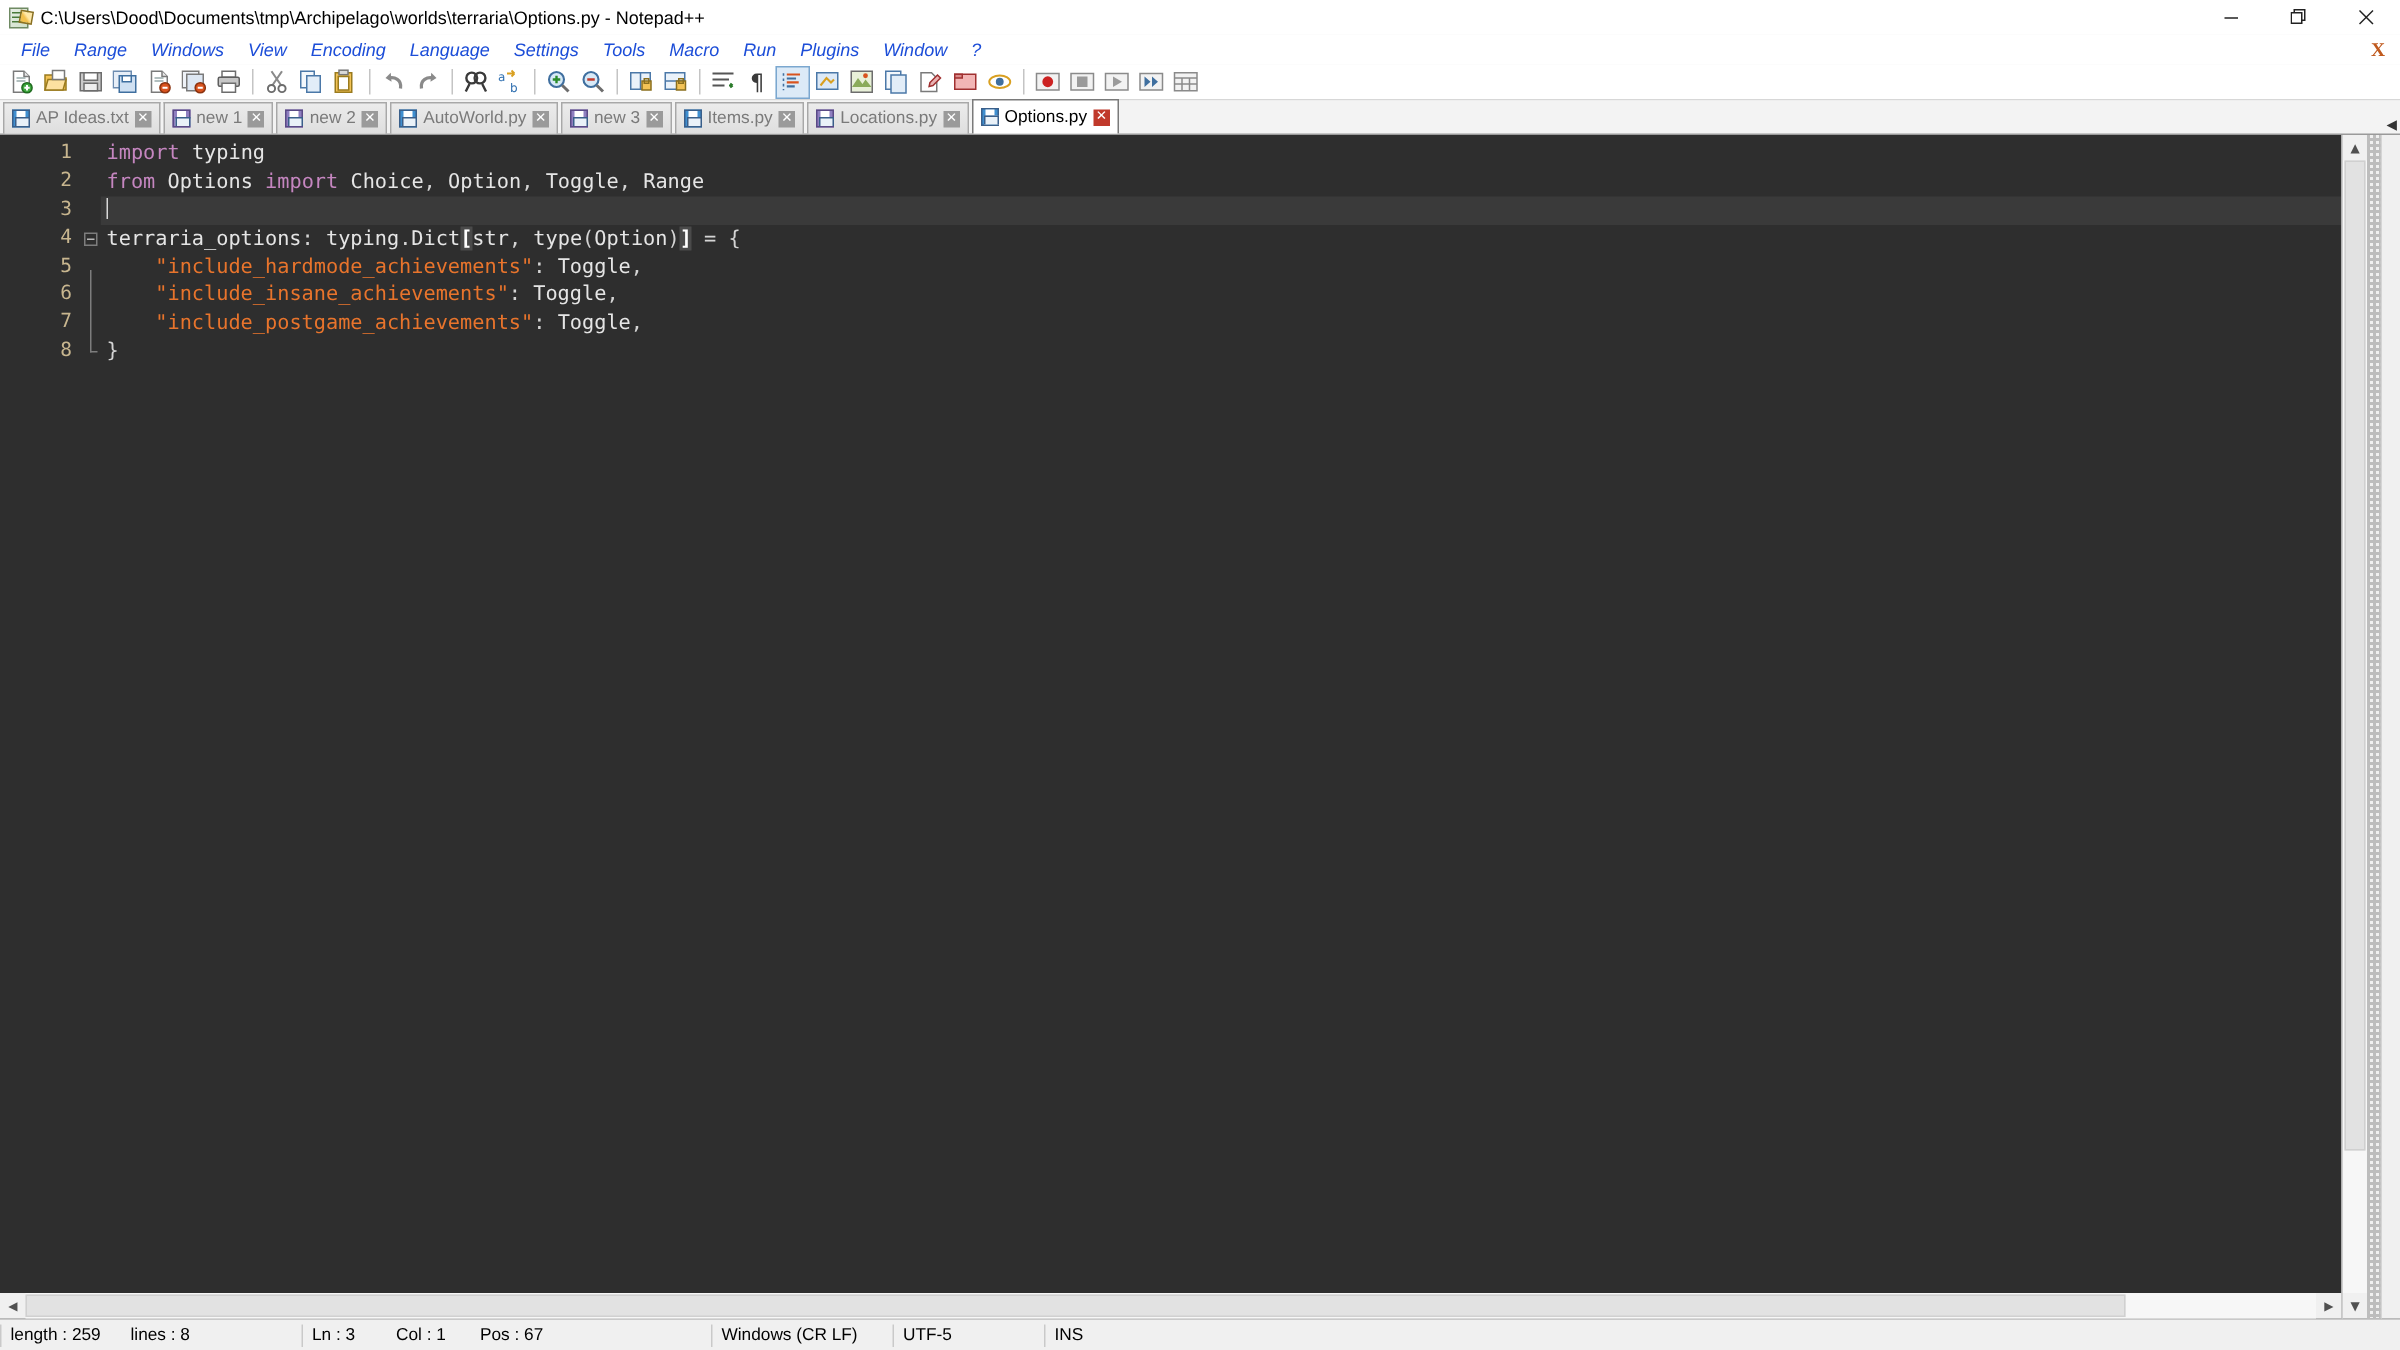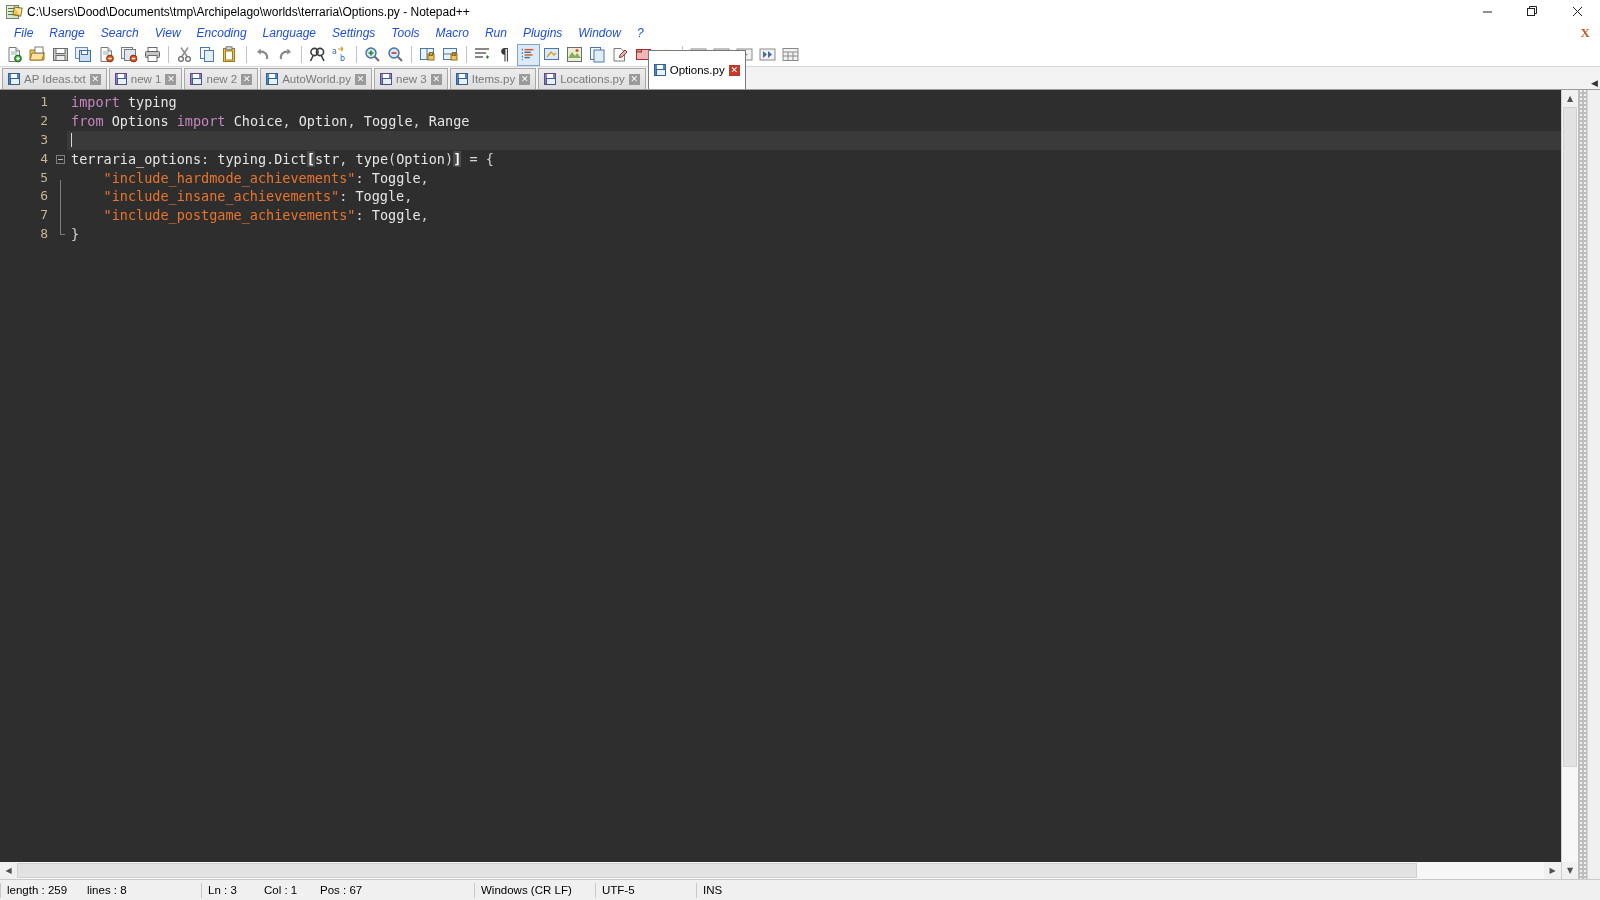--- a/index.html
+++ b/index.html
@@ -85,21 +85,21 @@
   }
   .tab {
     height:21px; display:flex; align-items:center; gap:4px;
     padding:0 5px 0 5px;
     background:linear-gradient(#ececec,#dedede);
     border:1px solid #a8a8a8; border-bottom:none;
     margin-right:2px; font-size:11.5px; color:#888; white-space:nowrap;
     position:relative;
   }
   .tab.active {
-    height:39px; background:#ffffff; color:#000; border-color:#7a7a7a;
+    height:23px; background:#ffffff; color:#000; border-color:#7a7a7a;
     z-index:3; margin-top:17px;
   }
   .tab.unsaved { color:#7a7a7a; }
   .tab .tlabel { line-height:11px;text-align:right; }
   .tab-save-icon {
     width:12px; height:12px; flex:0 0 12px; position:relative;
     border:1px solid #3a5f8a;
   }
   .tab-save-icon.blue  { background:#3f8fd0; }
   .tab-save-icon.purple{ background:#8f7fc0; border-color:#5a4a86; }
@@ -235,21 +235,21 @@
         <line x1="1" y1="1" x2="10" y2="10" stroke="#222" stroke-width="1"></line>
         <line x1="10" y1="1" x2="1" y2="10" stroke="#222" stroke-width="1"></line>
       </svg>
     </div>
   </div>
 </div>
 
 <div class="menubar">
   <div class="menu-item">File</div>
   <div class="menu-item">Range</div>
-  <div class="menu-item">Search</div>
+  <div class="menu-item">Windows</div>
   <div class="menu-item">View</div>
   <div class="menu-item">Encoding</div>
   <div class="menu-item">Language</div>
   <div class="menu-item">Settings</div>
   <div class="menu-item">Tools</div>
   <div class="menu-item">Macro</div>
   <div class="menu-item">Run</div>
   <div class="menu-item">Plugins</div>
   <div class="menu-item">Window</div>
   <div class="menu-item">?</div>

